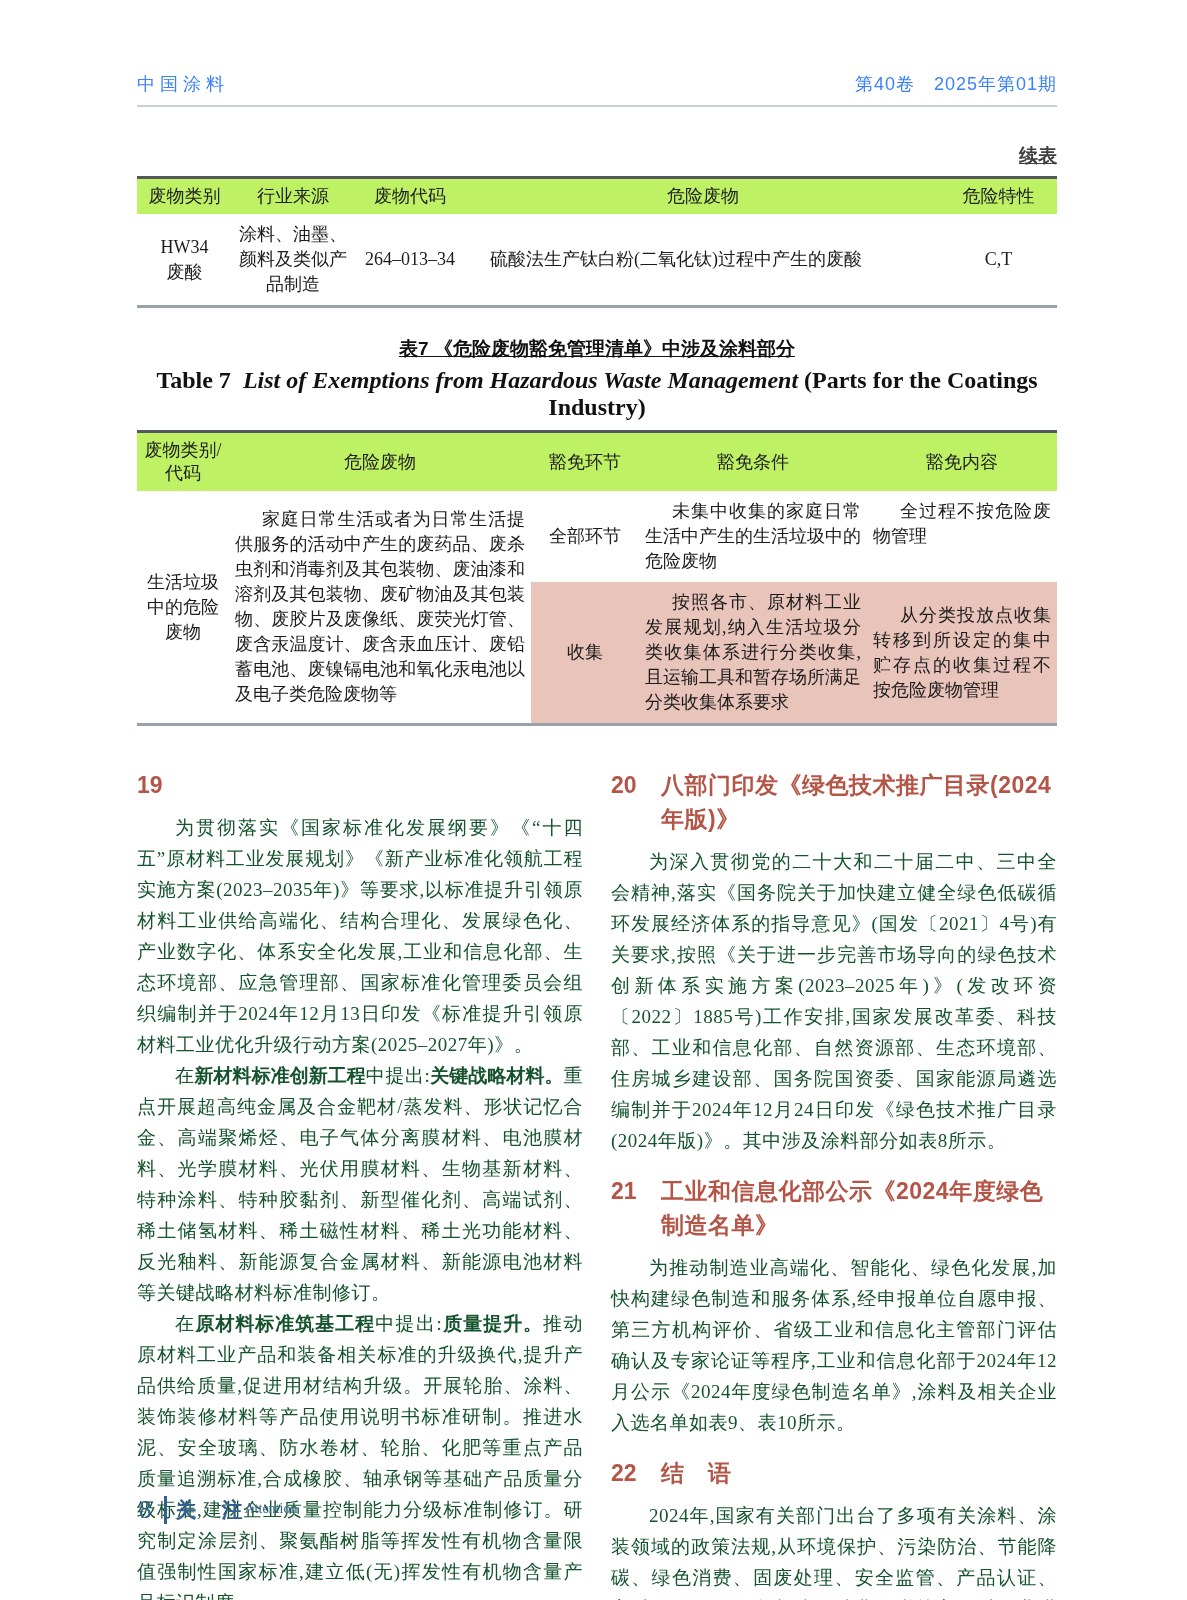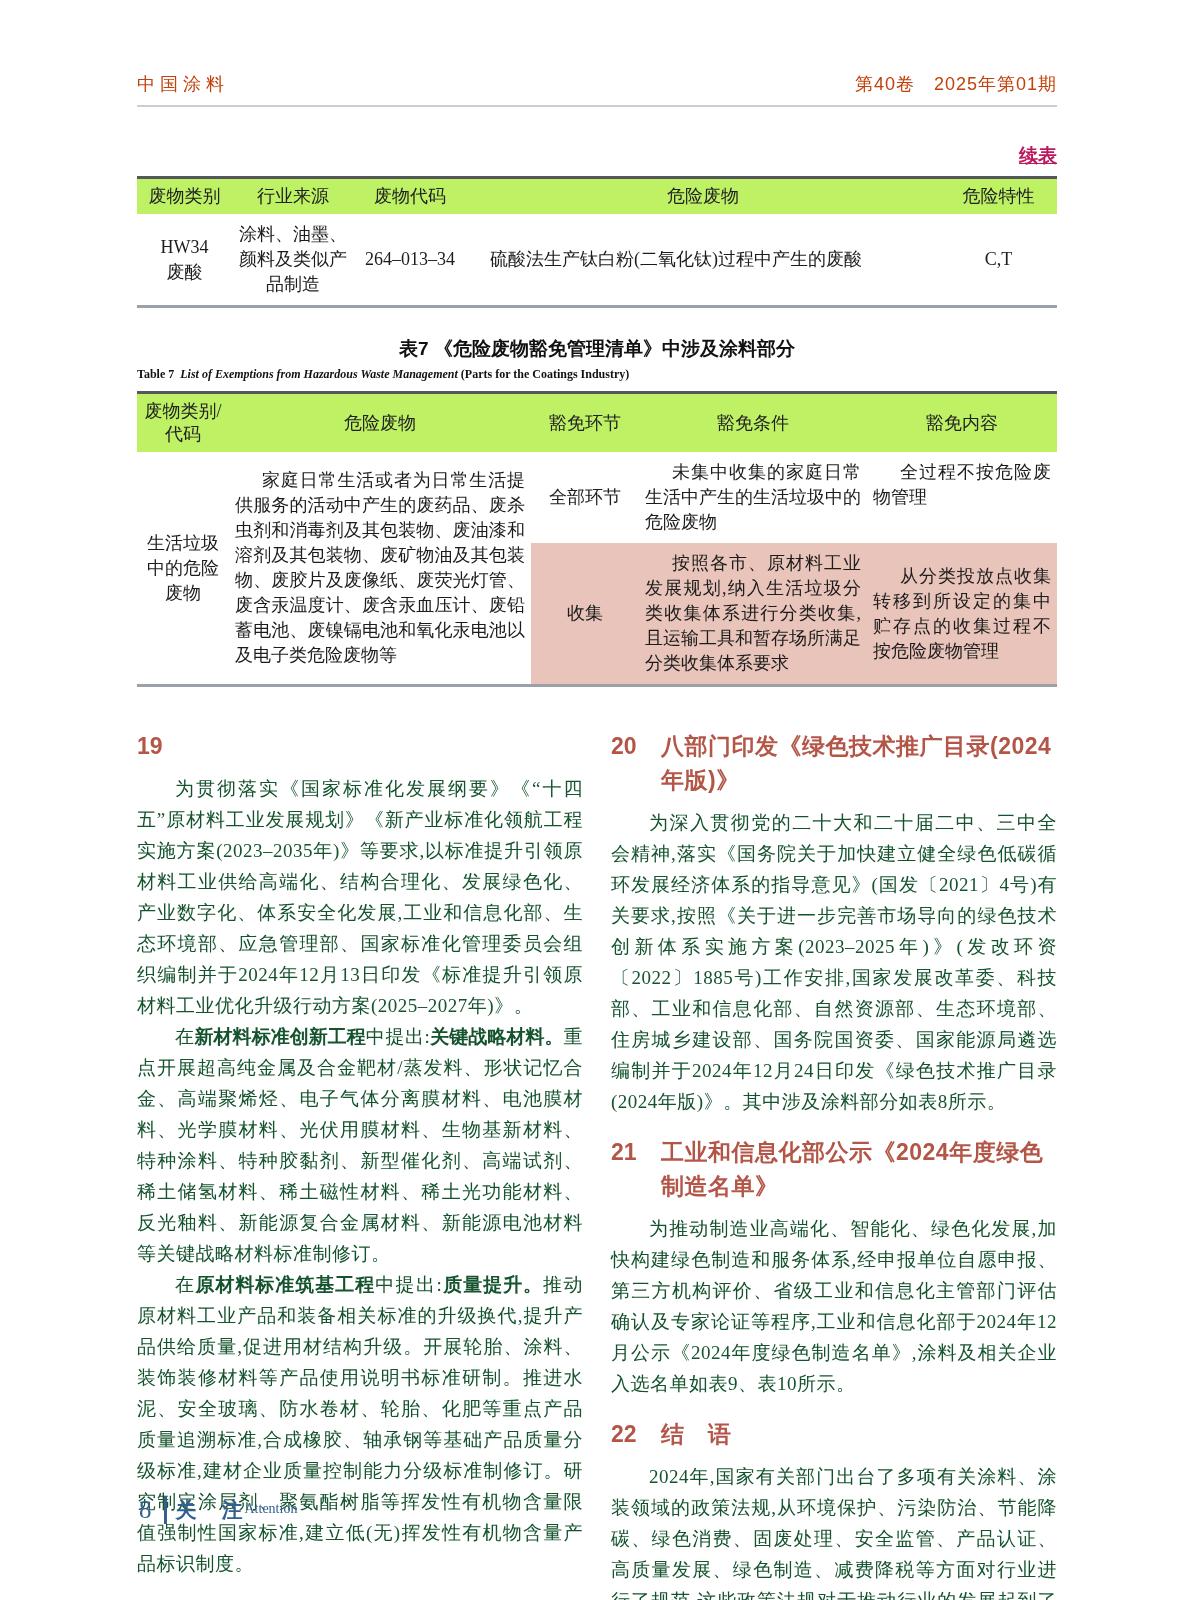--- a/index.html
+++ b/index.html
@@ -7,31 +7,31 @@
     width:1187px;height:1600px;position:relative;background:#ffffff;
     font-family:"Liberation Serif","DejaVu Serif",serif;color:#1c1c1c;
     overflow:hidden;box-sizing:border-box;
   }
   .content{position:absolute;left:137px;top:72px;width:920px;}
 
   
   .page-header{
     display:flex;justify-content:space-between;align-items:flex-end;
     font-family:"Liberation Sans","DejaVu Sans",sans-serif;
-    font-size:18px;color:#c2410c;padding-bottom:9px;
+    font-size:18px;color:#3b82f6;padding-bottom:9px;
     border-bottom:2px solid #c9cfd6;
   }
   .journal-name{letter-spacing:5px;}
   .issue-info{letter-spacing:1px;}
 
   
   .cont-label{
     margin-top:36px;margin-bottom:7px;text-align:right;
     font-family:"Liberation Sans","DejaVu Sans",sans-serif;
-    font-weight:700;font-size:19px;color:#be185d;text-decoration:underline;
+    font-weight:700;font-size:19px;color:#404040;text-decoration:underline;
   }
 
   
   table{width:100%;border-collapse:collapse;table-layout:fixed;}
   .three-line{border-top:3px solid #54575c;border-bottom:3px solid #9aa1a9;}
   .three-line th{
     background:#bef264;font-weight:400;font-size:18px;
     padding:6px 3px;text-align:center;line-height:23px;color:#222;
   }
   .three-line td{
@@ -39,26 +39,26 @@
     padding:8px 6px;color:#1c1c1c;
   }
   .c{text-align:center;}
   .just{text-align:justify;text-indent:1.5em;}
   .hl{background:#e9c4ba;}
 
   
   .cap-zh{
     margin-top:28px;text-align:center;
     font-family:"Liberation Sans","DejaVu Sans",sans-serif;
-    font-weight:700;font-size:19px;color:#111;
+    font-weight:700;font-size:19px;color:#111;text-decoration:underline;
   }
   .cap-en{
-    margin-top:5px;margin-bottom:9px;
+    margin-top:5px;margin-bottom:9px;text-align:center;
     font-family:"Liberation Serif","DejaVu Serif",serif;
-    font-weight:700;font-size:12px;color:#111;
+    font-weight:700;font-size:24px;color:#111;
   }
   .cap-en .it{font-style:italic;}
 
   
   .columns{display:flex;gap:28px;margin-top:42px;}
   .col{flex:1;min-width:0;}
   .section-heading{
     display:flex;color:#b35648;
     font-family:"Liberation Sans","DejaVu Sans",sans-serif;
     font-weight:700;font-size:23px;line-height:34px;

